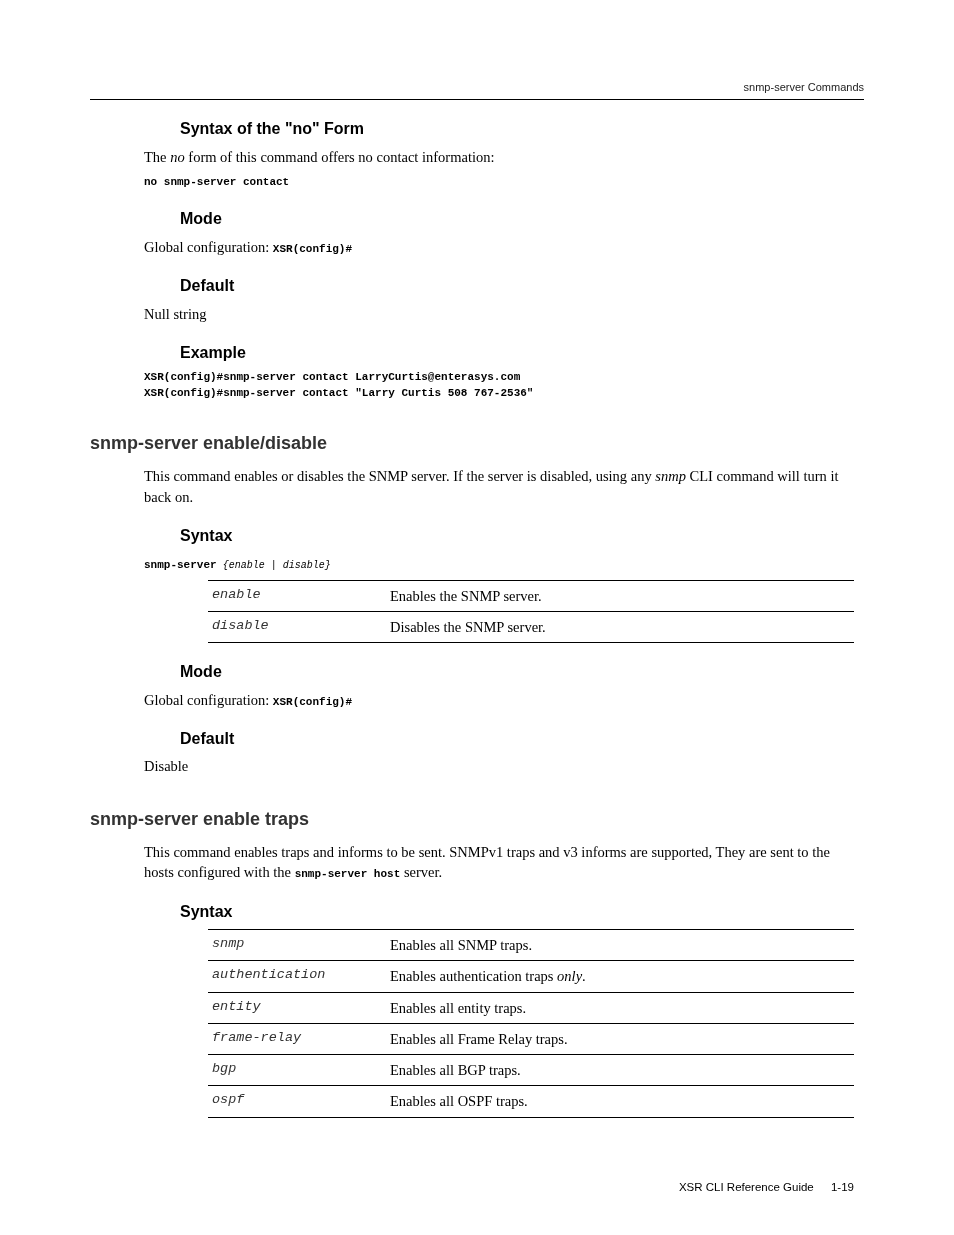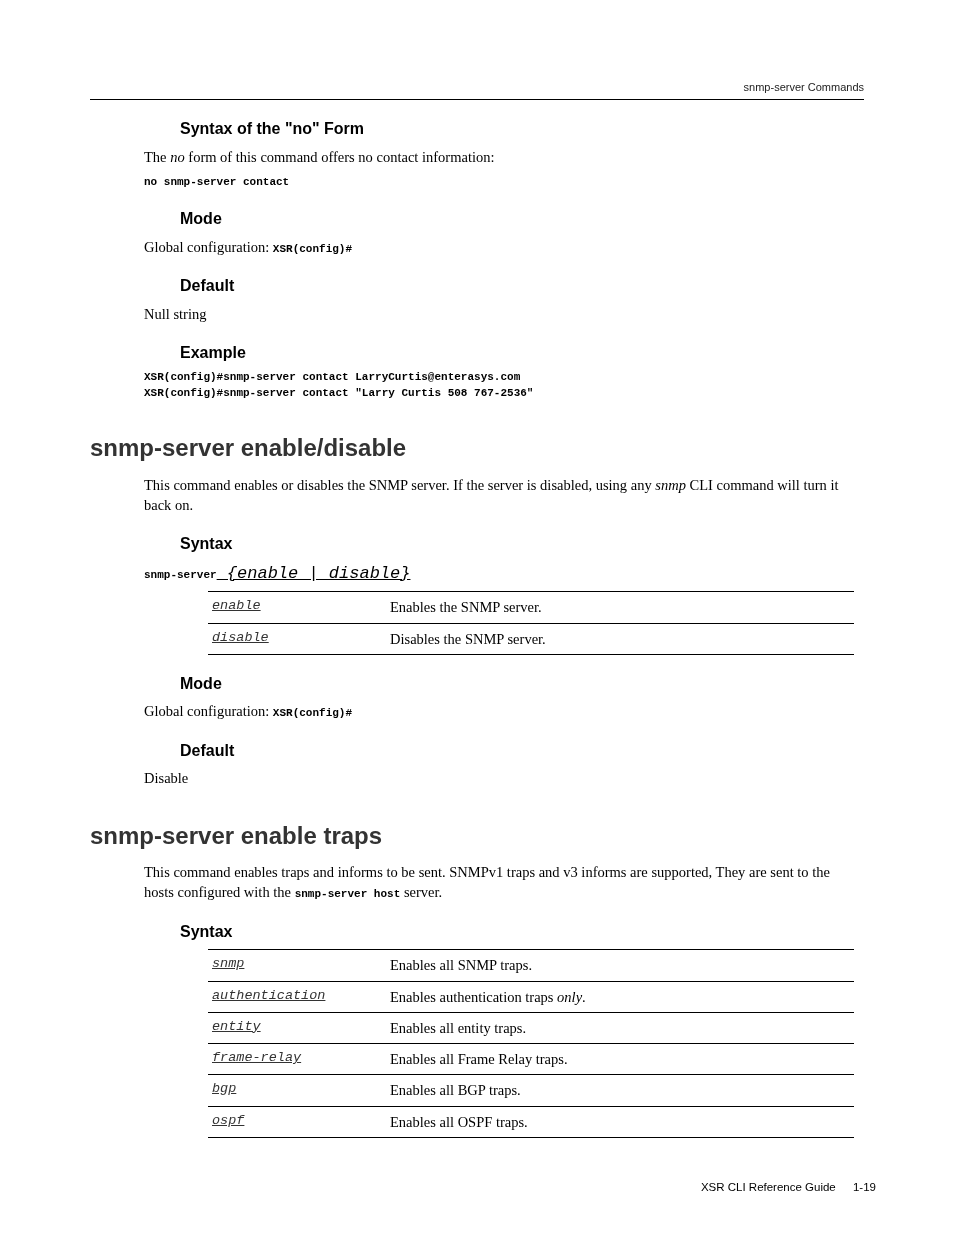--- a/index.html
+++ b/index.html
@@ -37,33 +37,32 @@
   }
   .body-indent {
     margin-left: 54px;
     margin-right: 10px;
   }
   .body-p {
     margin: 4px 0 8px 0;
   }
   .mono {
     font-family: "Courier New", Courier, monospace;
-    font-size: 17px;
-    text-decoration: underline;
+    font-size: 10px;
   }
   .monob {
     font-family: "Courier New", Courier, monospace;
     font-weight: bold;
     font-size: 11px;
   }
   .ital { font-style: italic; }
   h1.topic {
     font-family: Arial, Helvetica, sans-serif;
     font-weight: bold;
-    font-size: 24px;
+    font-size: 18px;
     color: #333;
     margin: 30px 0 10px 0;
   }
   table.param {
     border-collapse: collapse;
     width: calc(100% - 128px);
     margin-left: 118px;
     margin-top: 6px;
     margin-bottom: 4px;
   }
@@ -72,30 +71,29 @@
     border-bottom: 1px solid #000;
     padding: 5px 4px;
     vertical-align: top;
   }
   table.param td.k {
     width: 170px;
     font-family: "Courier New", Courier, monospace;
     font-style: italic;
     font-size: 13.5px;
     color: #333;
-    text-decoration: underline;
   }
   table.param td.v {
     font-family: "Palatino Linotype", Palatino, Georgia, serif;
     font-size: 14.5px;
   }
   .footer {
     position: absolute;
     bottom: 40px;
-    right: 78px;
+    right: 100px;
     font-size: 11.5px;
     font-family: Arial, Helvetica, sans-serif;
   }
   .footer .pg { margin-left: 14px; }
 </style>
 </head>
 <body>
 
 <div class="page">
 

